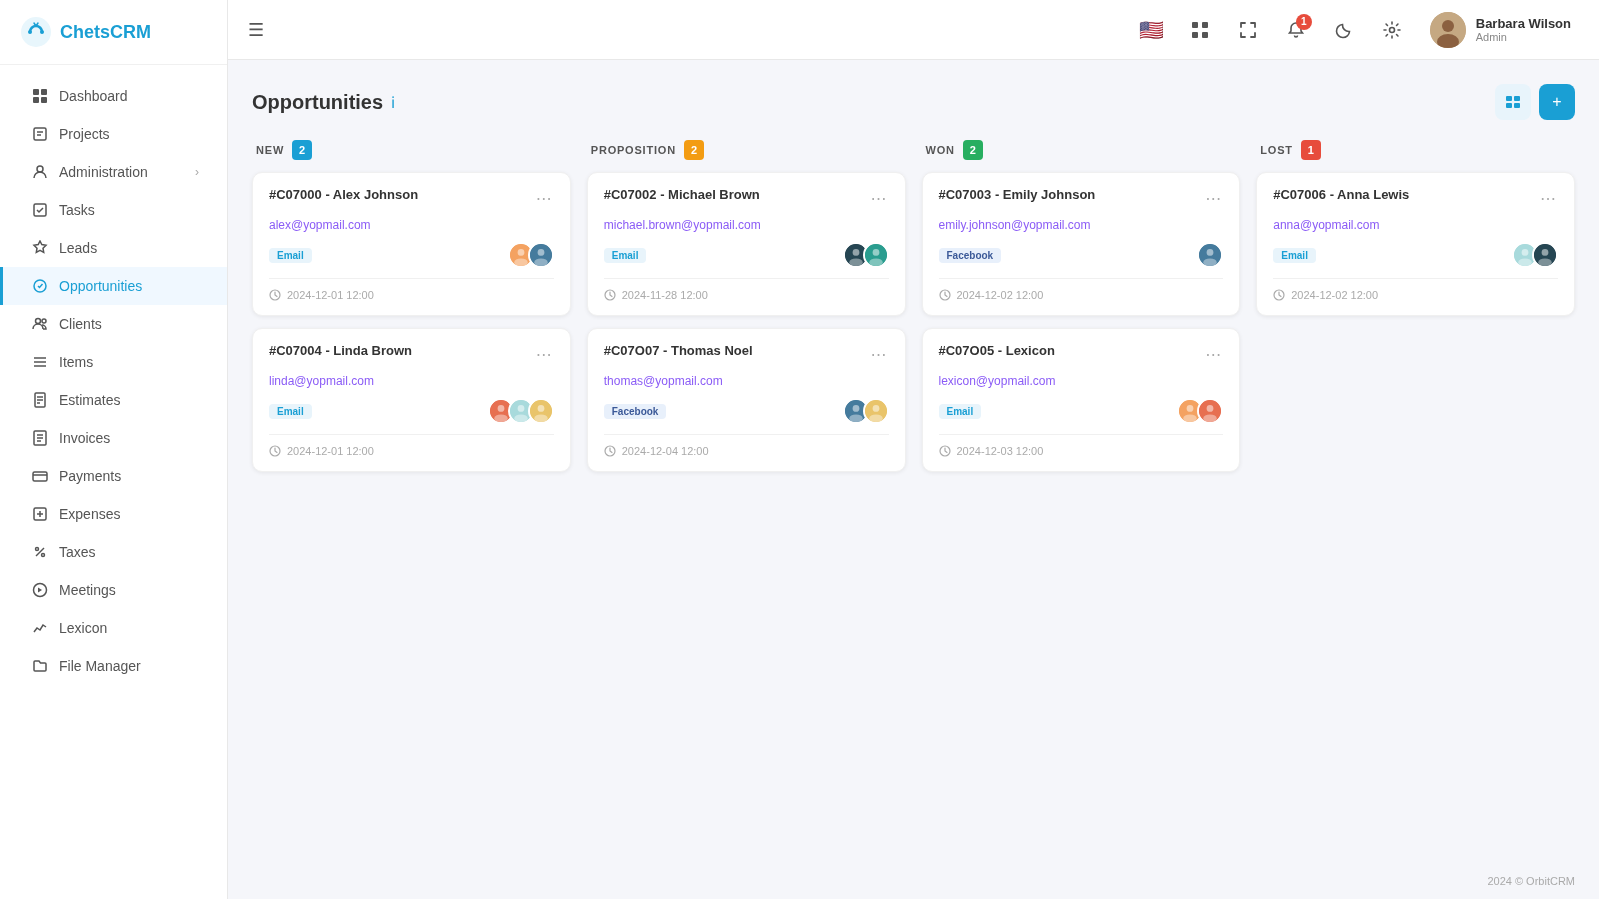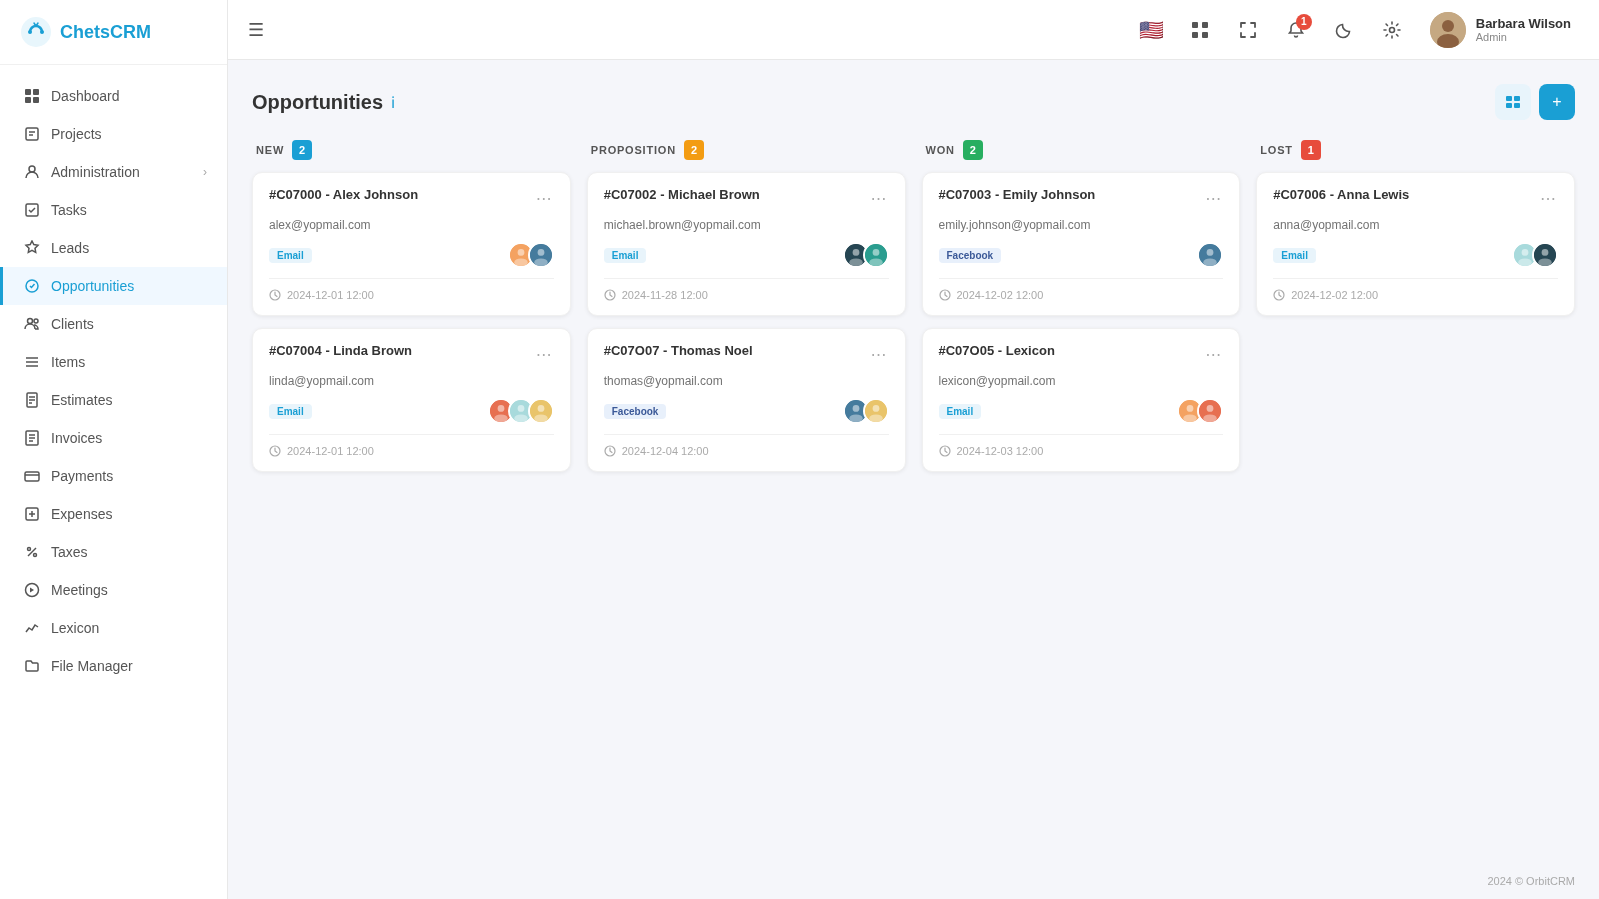--- a/index.html
+++ b/index.html
@@ -12,21 +12,21 @@
     }
     .sidebar-logo {
       padding: 16px 20px; display: flex; align-items: center; gap: 8px;
       border-bottom: 1px solid #f0f0f0;
     }
     .logo-icon { width: 32px; height: 32px; }
     .logo-text { font-size: 18px; font-weight: 700; color: #1a9fd4; }
     .logo-text span { color: #333; }
     .sidebar-nav { flex: 1; padding: 12px 0; }
     .nav-item {
-      display: flex; align-items: center; gap: 10px; padding: 10px 20px;
+      display: flex; align-items: center; gap: 10px; padding: 10px 28px;
       cursor: pointer; color: #555; font-size: 14px; font-weight: 500;
       border-left: 3px solid transparent; transition: all 0.15s;
     }
     .nav-item.active { color: #1a9fd4; background: #f0f8ff; border-left-color: #1a9fd4; }
     .nav-item .nav-icon { width: 18px; height: 18px; display: flex; align-items: center; justify-content: center; flex-shrink: 0; }
     .nav-item .nav-arrow { margin-left: auto; font-size: 12px; color: #aaa; }
 
     
     #main { flex: 1; display: flex; flex-direction: column; overflow: hidden; }
 
@@ -97,21 +97,21 @@
     .badge-red { background: #e74c3c; }
 
     
     .kanban-card {
       background: #fff; border-radius: 10px; padding: 14px 16px; margin-bottom: 12px;
       box-shadow: 0 1px 4px rgba(0,0,0,0.07); border: 1px solid #f0f0f0;
     }
     .card-header { display: flex; align-items: flex-start; justify-content: space-between; margin-bottom: 8px; }
     .card-title { font-size: 13px; font-weight: 600; color: #333; }
     .card-menu { color: #aaa; cursor: pointer; font-size: 16px; padding: 2px; }
-    .card-email { font-size: 12px; color: #737373; margin-bottom: 10px; }
+    .card-email { font-size: 12px; color: #8b5cf6; margin-bottom: 10px; }
     .card-footer { display: flex; align-items: center; justify-content: space-between; }
     .card-meta { display: flex; align-items: center; gap: 8px; }
     .card-tag {
       font-size: 10px; font-weight: 600; padding: 2px 8px; border-radius: 4px;
       background: #e8f4fb; color: #1a9fd4;
     }
     .card-tag.facebook { background: #e8f0fb; color: #3b5998; }
     .card-avatars { display: flex; }
     .card-avatar {
       width: 26px; height: 26px; border-radius: 50%; border: 2px solid #fff;

